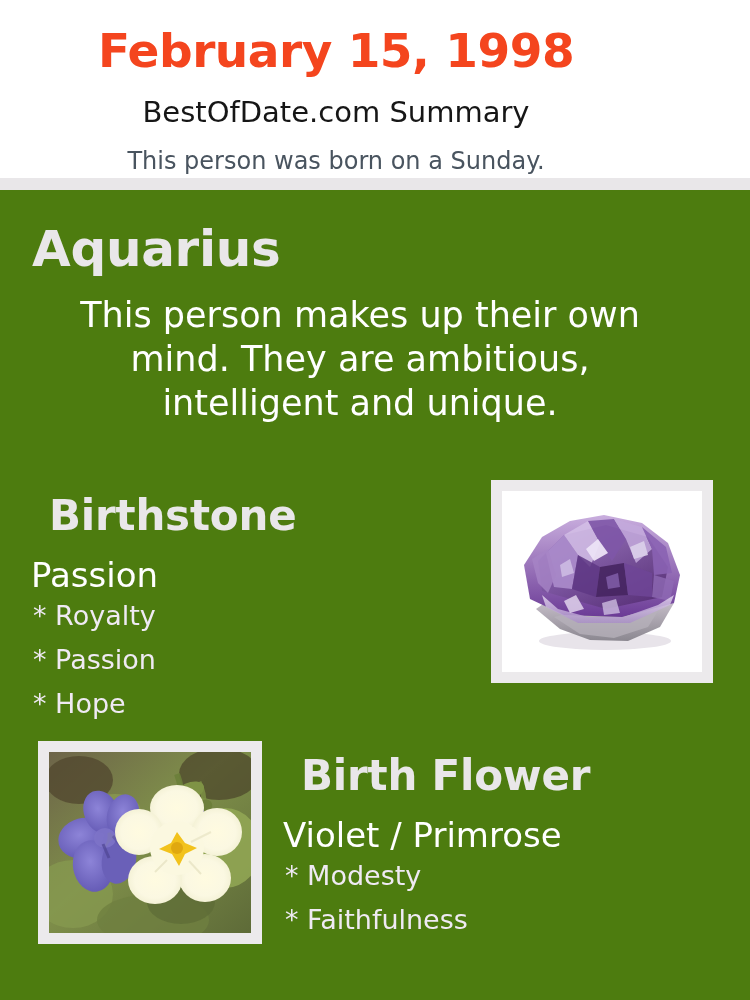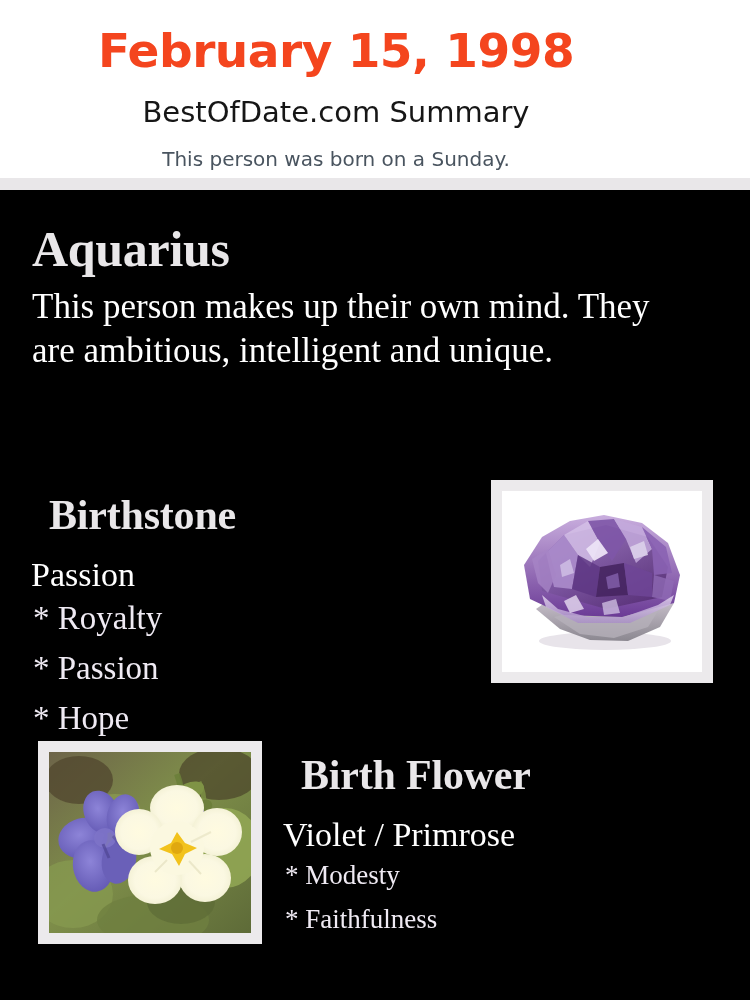--- a/index.html
+++ b/index.html
@@ -42,65 +42,65 @@
     margin: 13px;
     padding-top: 7px;
     font-size: 29px;
     font-weight: normal;
     color: #161616;
     line-height: 1.1;
   }
   .header-sub {
     margin: 0;
     padding-top: 6px;
-    font-size: 20px;
+    font-size: 24px;
     font-weight: normal;
     color: #49545f;
     line-height: 1.1;
   }
   .divider-strip {
     position: absolute;
     left: 0; top: 178px;
     width: 750px;
     height: 12px;
     background: #e9e7e9;
   }
 
   
   .body-panel {
     position: absolute;
     left: 0; top: 190px;
     width: 750px;
     height: 810px;
-    background: #000000;
-    font-family: Liberation Serif, serif;
+    background: #4d7c0f;
   }
 
   
   .zodiac {
     position: absolute;
     left: 32px; top: 33px;
     width: 660px;
   }
   .zodiac-title {
     margin: 0;
     font-size: 50px;
     font-weight: bold;
     color: #e9e7e9;
     line-height: 1.05;
     letter-spacing: -0.3px;
   }
   .zodiac-desc {
-    margin: 0;
+    margin: 8px;
     padding-top: 9px;
     font-size: 35px;
     font-weight: normal;
     color: #ffffff;
     line-height: 1.27;
     max-width: 640px;
+    text-align: center;
   }
 
   
   .stone-block {
     position: absolute;
     left: 33px; top: 287px;
     width: 440px;
   }
   .section-title {
     margin: 16px;
@@ -119,21 +119,21 @@
     color: #ffffff;
     line-height: 1.14;
   }
   .trait-list {
     list-style: none;
     margin: 0;
     padding: 0;
     padding-top: 7px;
   }
   .trait-list li {
-    font-size: 33px;
+    font-size: 27px;
     color: #efeaf3;
     line-height: 1.0;
     padding-bottom: 17px;
     white-space: nowrap;
   }
 
   
   .photo-frame {
     position: absolute;
     background: #eceaec;

